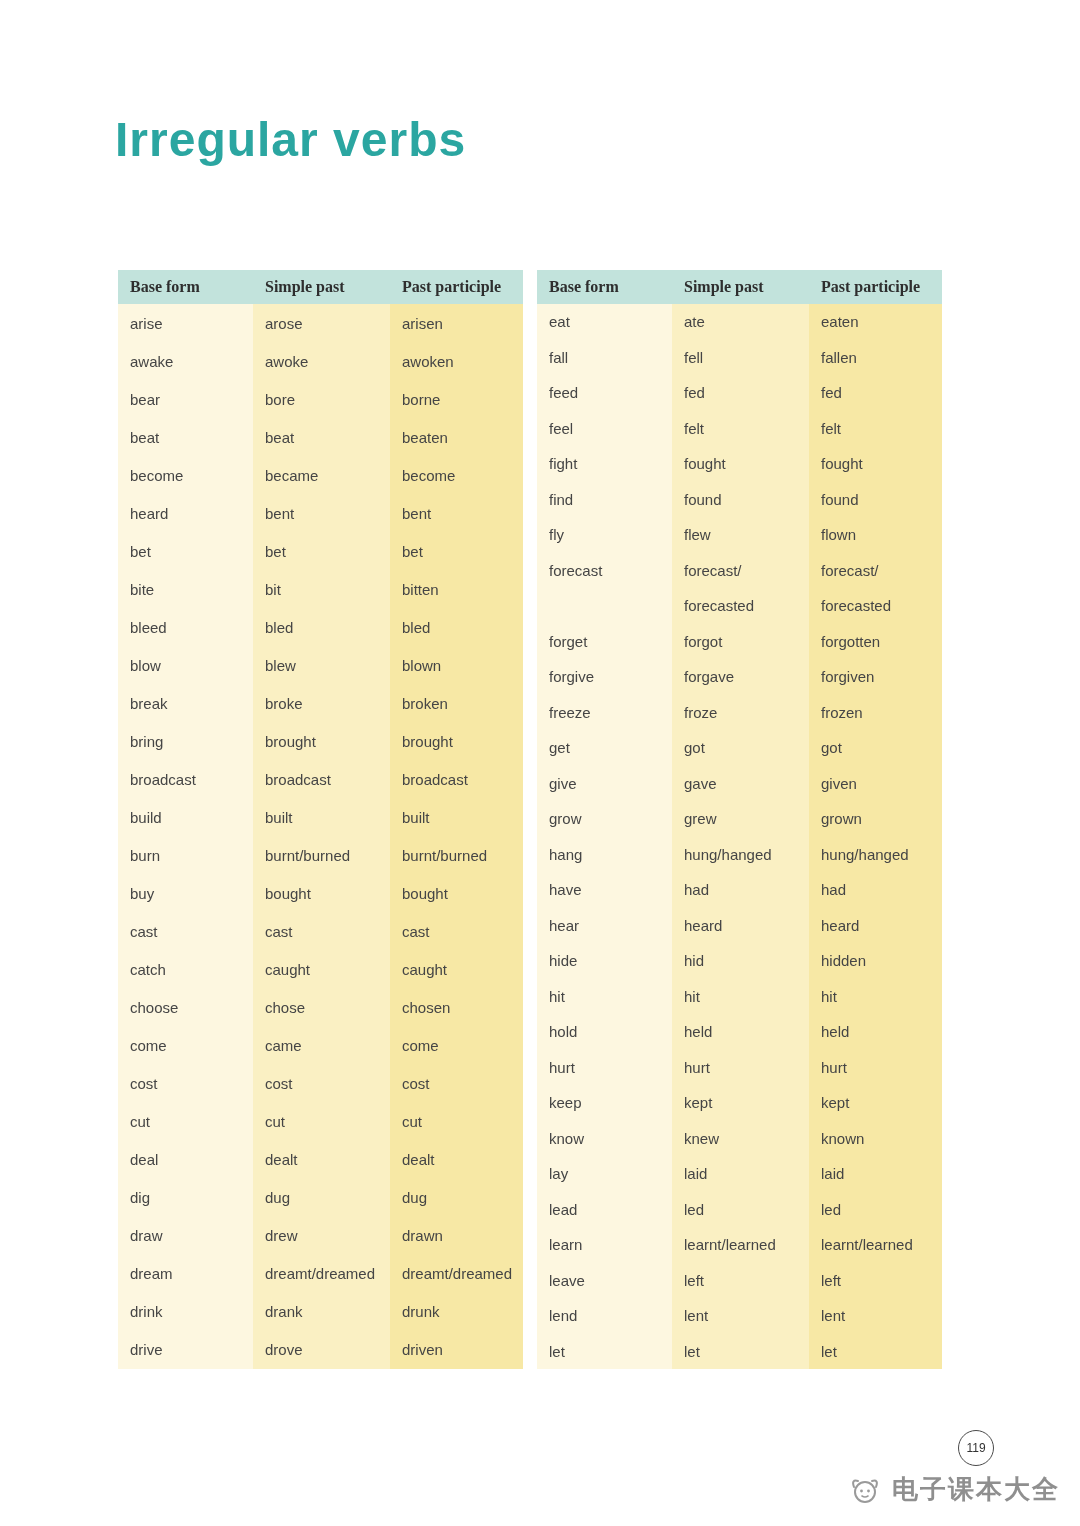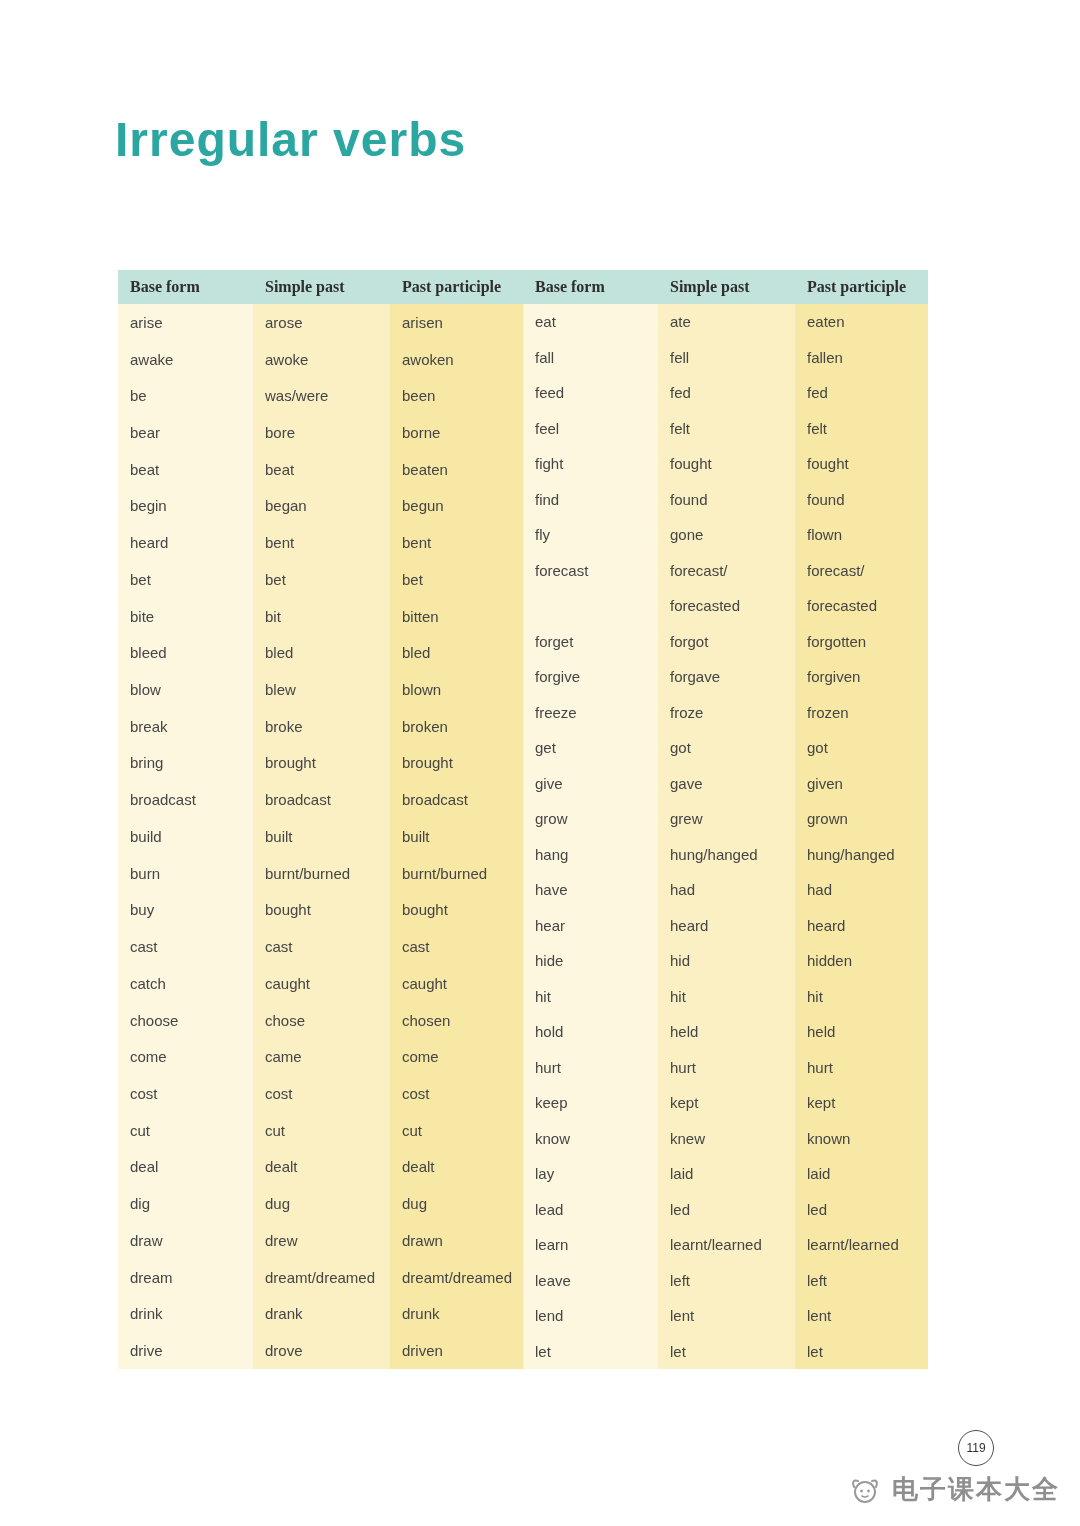--- a/index.html
+++ b/index.html
@@ -25,20 +25,21 @@
     font-weight: bold;
     letter-spacing: 1px;
     color: #2ba6a1;
     font-family: "Liberation Sans", sans-serif;
   }
   .tables {
     position: absolute;
     left: 118px;
     top: 270px;
     display: flex;
+    gap: 14px;
   }
   table.verb-table {
     border-collapse: collapse;
     table-layout: fixed;
     width: 405px;
   }
   table.verb-table th {
     background: #c2e3dc;
     height: 34px;
     text-align: left;
@@ -118,38 +119,33 @@
             <td class="col1 w1">arise</td>
             <td class="col2 w2">arose</td>
             <td class="col3 w3">arisen</td>
           </tr>
           <tr>
             <td class="col1 w1">awake</td>
             <td class="col2 w2">awoke</td>
             <td class="col3 w3">awoken</td>
           </tr>
           <tr>
-            <td class="col1 w1">be</td>
-            <td class="col2 w2">was/were</td>
-            <td class="col3 w3">been</td>
-          </tr>
-          <tr>
             <td class="col1 w1">bear</td>
             <td class="col2 w2">bore</td>
             <td class="col3 w3">borne</td>
           </tr>
           <tr>
             <td class="col1 w1">beat</td>
             <td class="col2 w2">beat</td>
             <td class="col3 w3">beaten</td>
           </tr>
           <tr>
-            <td class="col1 w1">begin</td>
-            <td class="col2 w2">began</td>
-            <td class="col3 w3">begun</td>
+            <td class="col1 w1">become</td>
+            <td class="col2 w2">became</td>
+            <td class="col3 w3">become</td>
           </tr>
           <tr>
             <td class="col1 w1">heard</td>
             <td class="col2 w2">bent</td>
             <td class="col3 w3">bent</td>
           </tr>
           <tr>
             <td class="col1 w1">bet</td>
             <td class="col2 w2">bet</td>
             <td class="col3 w3">bet</td>
@@ -296,21 +292,21 @@
             <td class="col2 w2">fought</td>
             <td class="col3 w3">fought</td>
           </tr>
           <tr>
             <td class="col1 w1">find</td>
             <td class="col2 w2">found</td>
             <td class="col3 w3">found</td>
           </tr>
           <tr>
             <td class="col1 w1">fly</td>
-            <td class="col2 w2">gone</td>
+            <td class="col2 w2">flew</td>
             <td class="col3 w3">flown</td>
           </tr>
           <tr>
             <td class="col1 w1">forecast</td>
             <td class="col2 w2">forecast/</td>
             <td class="col3 w3">forecast/</td>
           </tr>
           <tr>
             <td class="col1 w1"></td>
             <td class="col2 w2">forecasted</td>

